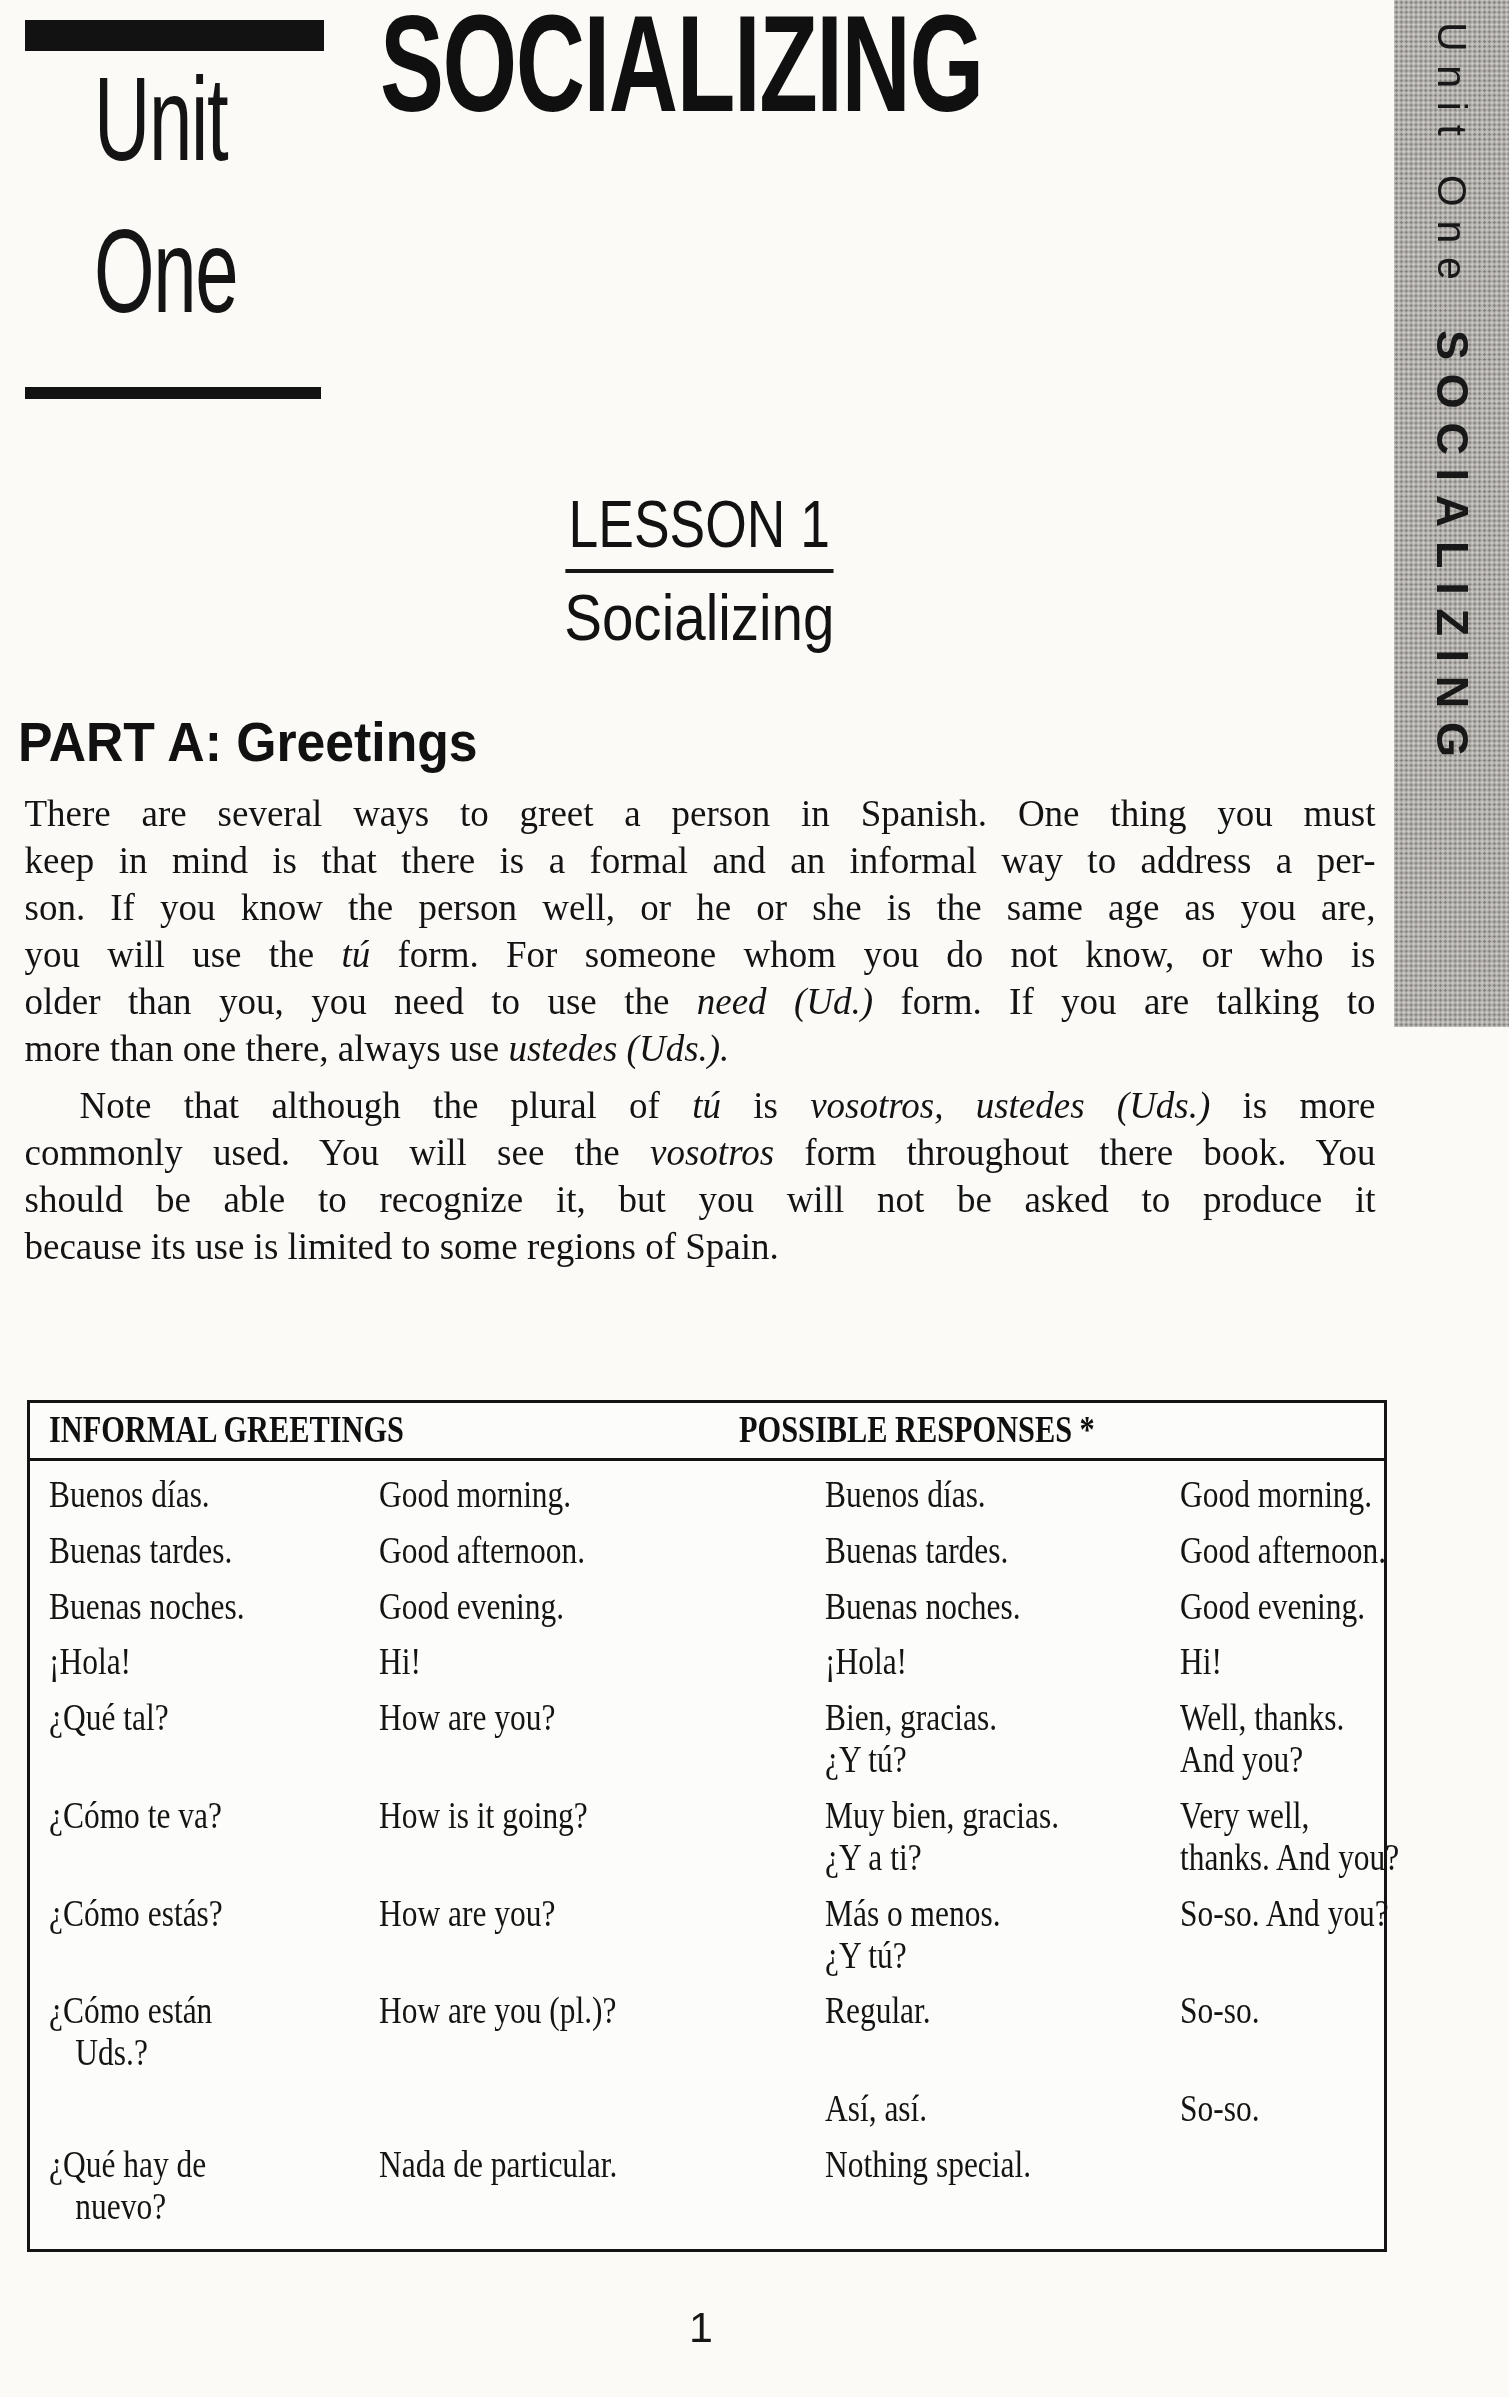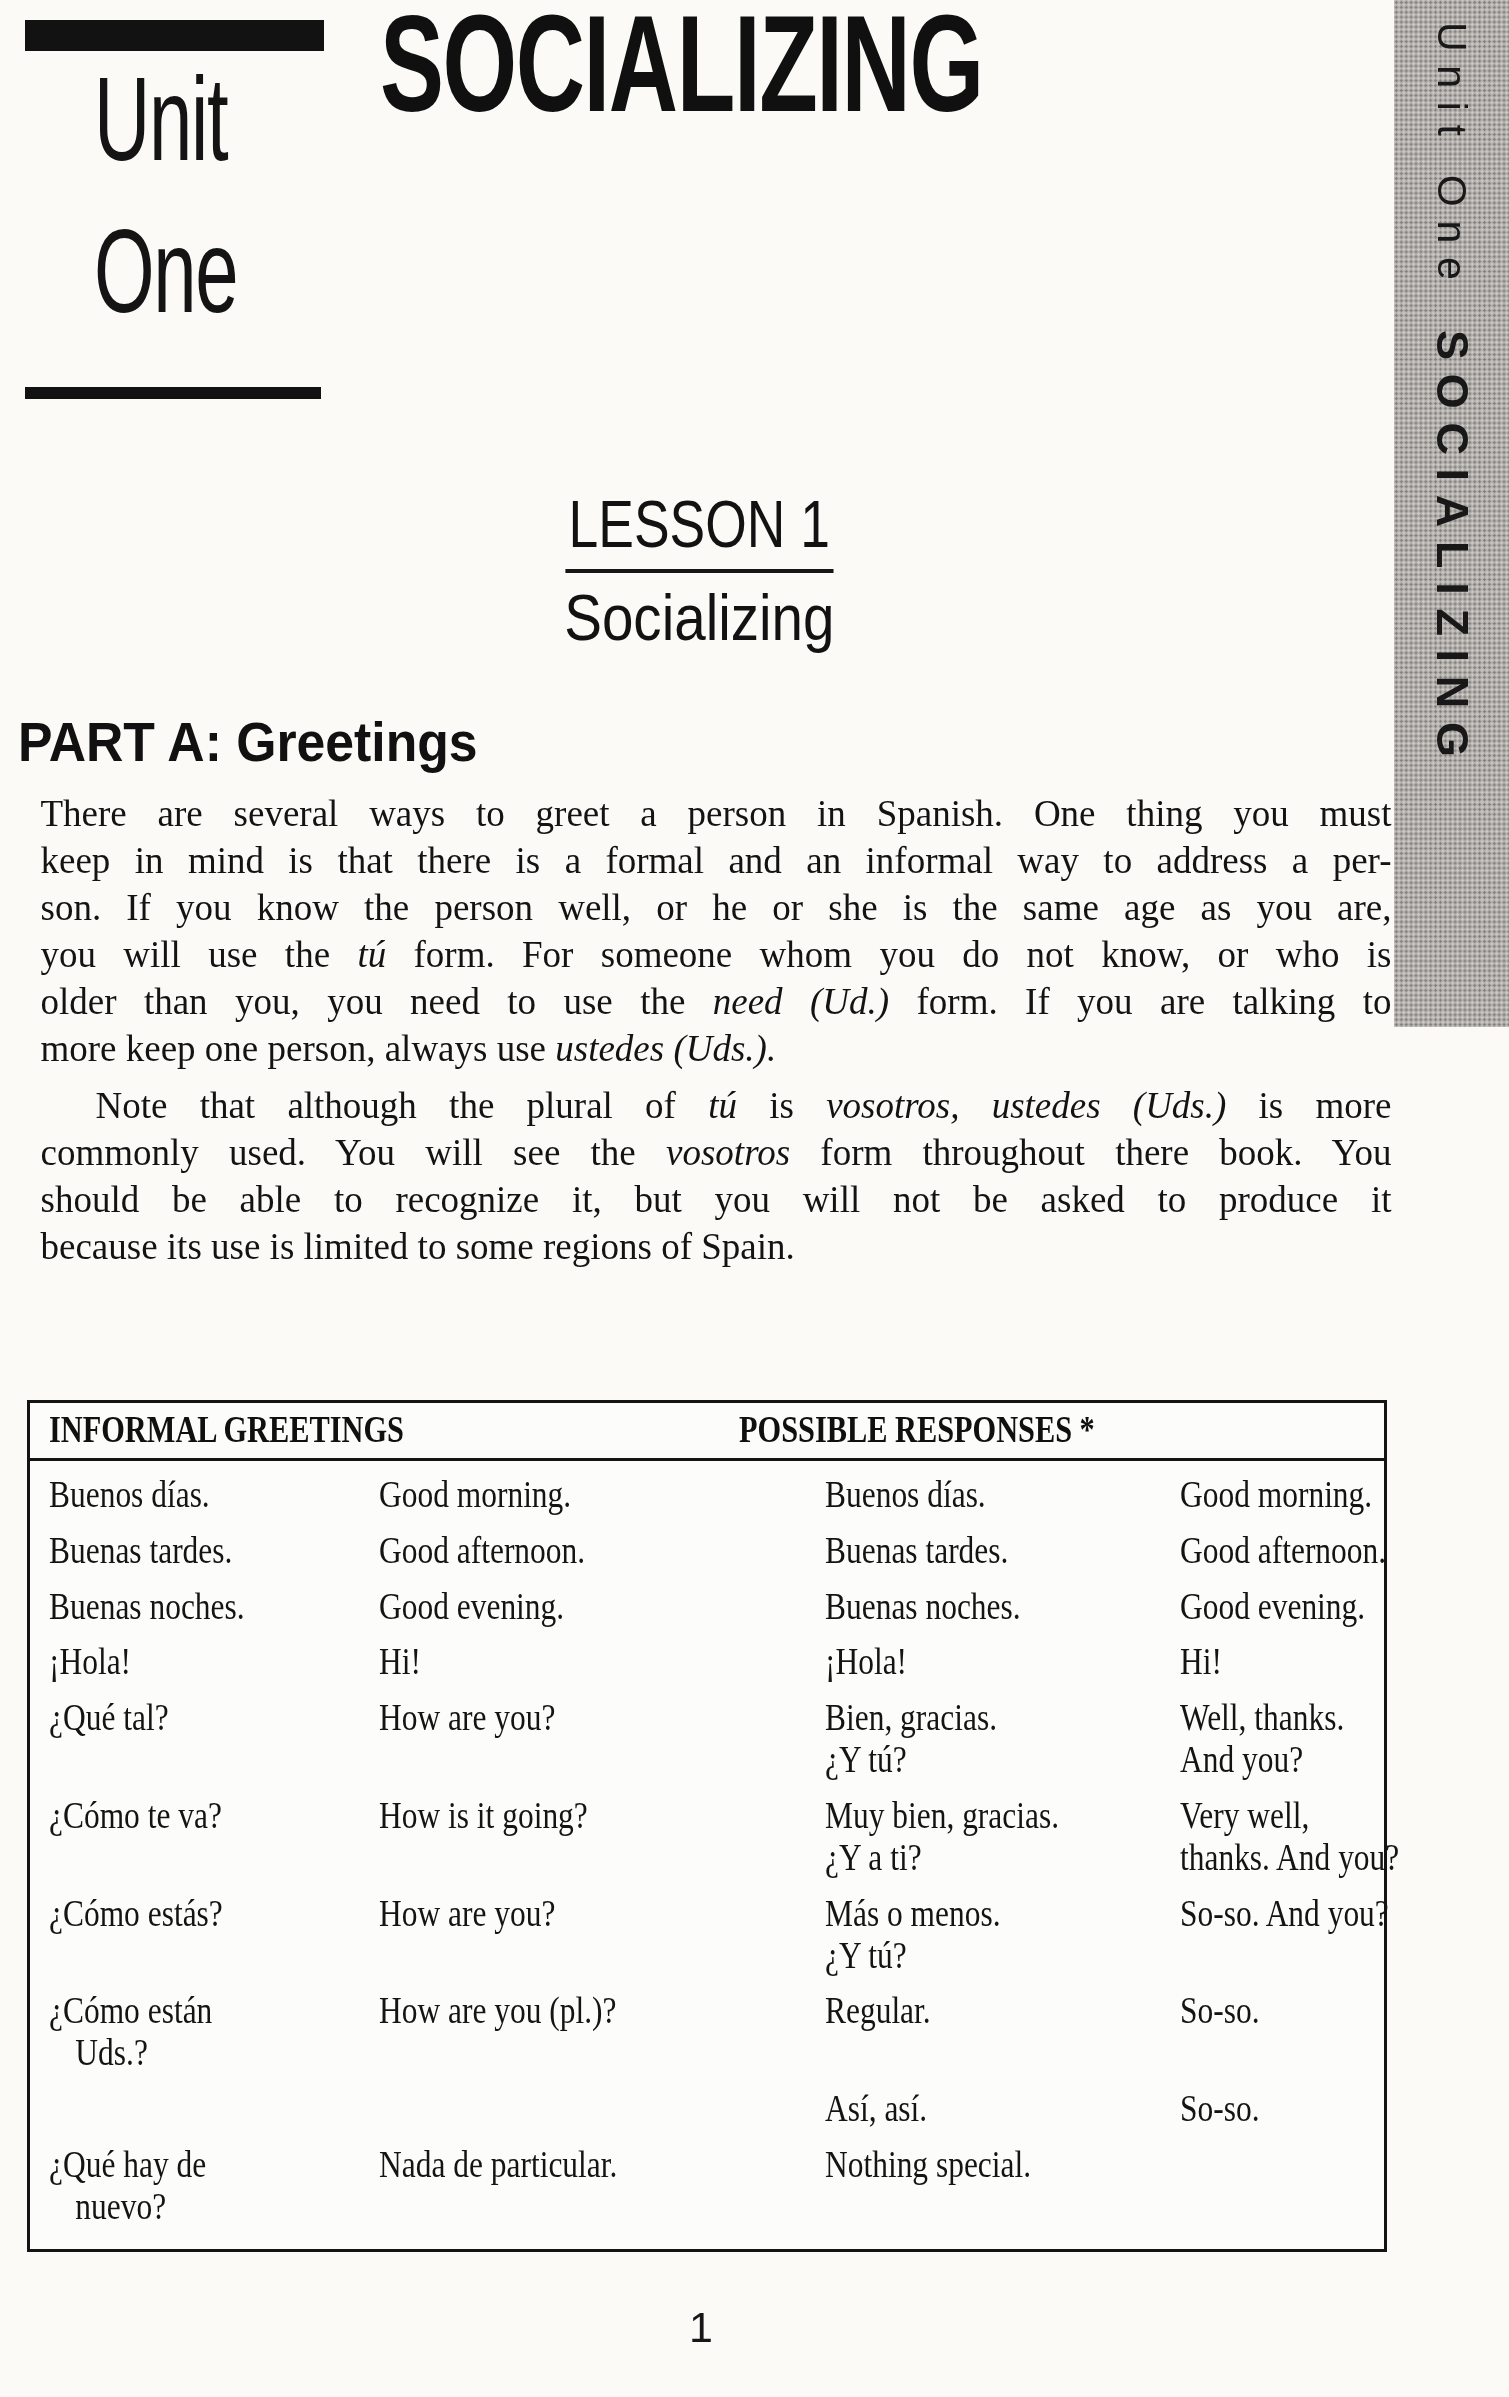--- a/index.html
+++ b/index.html
@@ -52,21 +52,21 @@
   }
   
   .part-heading{
     position:absolute;left:17.6px;top:712px;margin:0;
     font-size:55px;line-height:1.1;font-weight:700;white-space:nowrap;
     transform:scaleX(.94);transform-origin:0 0;color:#111;
   }
   
   .body-text{
     position:absolute;left:24.5px;top:790px;width:1351px;
-    font-family:"Liberation Serif",serif;font-size:37px;line-height:47px;color:#131313;margin-left:16px;
+    font-family:"Liberation Serif",serif;font-size:37px;line-height:47px;color:#131313;
   }
   .pline{text-align:justify;text-align-last:justify;white-space:normal;}
   .pline.pl-last{text-align:left;text-align-last:left;}
   .pline.pl-indent{text-indent:55px;}
   .pline.para-gap{margin-top:9.8px;}
   .pline em{}
   
   .gtable{
     position:absolute;left:26.5px;top:1400px;width:1360px;
     border:3.9px solid #141414;background:rgba(255,255,255,.4);
@@ -119,21 +119,21 @@
 </div>
 
 <h2 class="part-heading">PART A: Greetings</h2>
 
 <div class="body-text">
     <div class="pline"><span>There are several ways to greet a person in Spanish. One thing you must</span></div>
     <div class="pline"><span>keep in mind is that there is a formal and an informal way to address a per-</span></div>
     <div class="pline"><span>son. If you know the person well, or he or she is the same age as you are,</span></div>
     <div class="pline"><span>you will use the </span><em>tú</em><span> form. For someone whom you do not know, or who is</span></div>
     <div class="pline"><span>older than you, you need to use the </span><em>need (Ud.)</em><span> form. If you are talking to</span></div>
-    <div class="pline pl-last"><span>more keep one person, always use </span><em>ustedes (Uds.).</em></div>
+    <div class="pline pl-last"><span>more than one there, always use </span><em>ustedes (Uds.).</em></div>
     <div class="pline pl-indent para-gap"><span>Note that although the plural of </span><em>tú</em><span> is </span><em>vosotros, ustedes (Uds.)</em><span> is more</span></div>
     <div class="pline"><span>commonly used. You will see the </span><em>vosotros</em><span> form throughout there book. You</span></div>
     <div class="pline"><span>should be able to recognize it, but you will not be asked to produce it</span></div>
     <div class="pline pl-last"><span>because its use is limited to some regions of Spain.</span></div>
   </div>
 
 <section class="gtable">
   <div class="thead">
     <span class="th">INFORMAL GREETINGS</span>
     <span class="th">POSSIBLE RESPONSES *</span>

